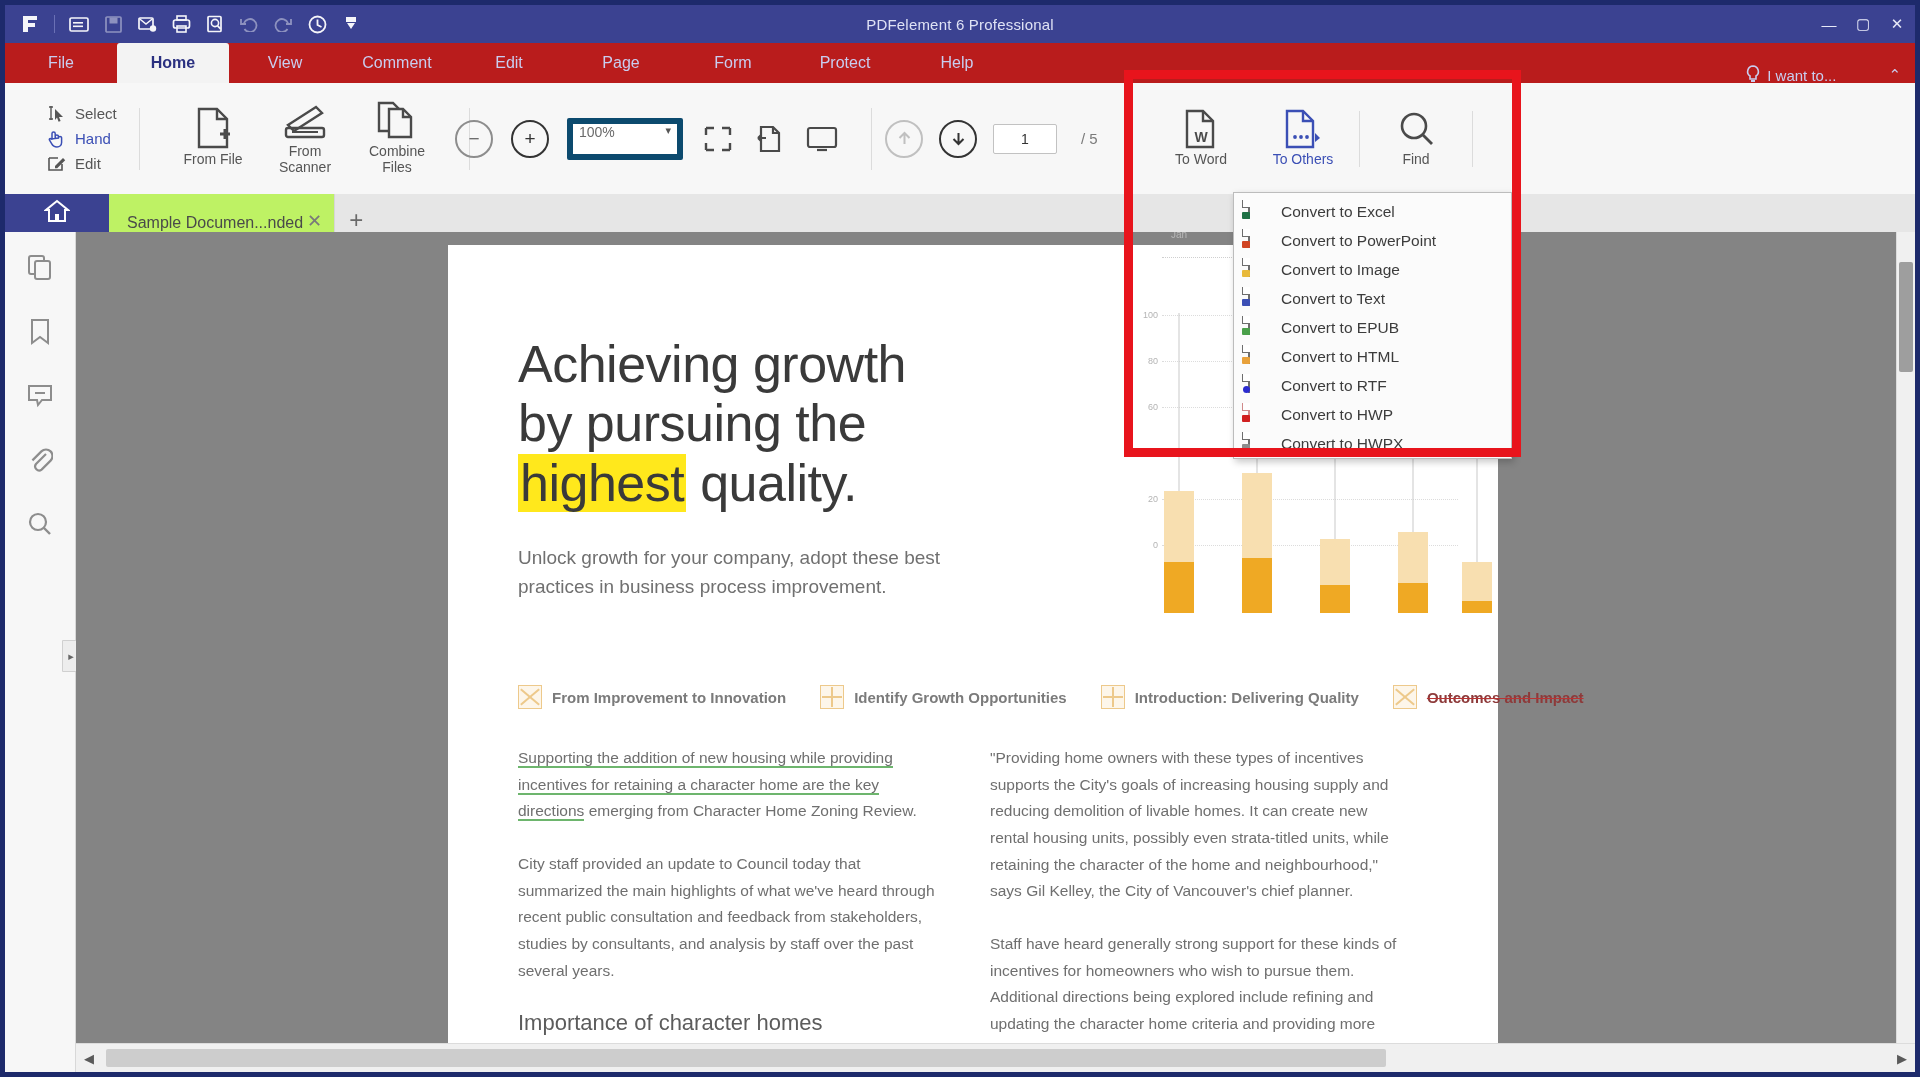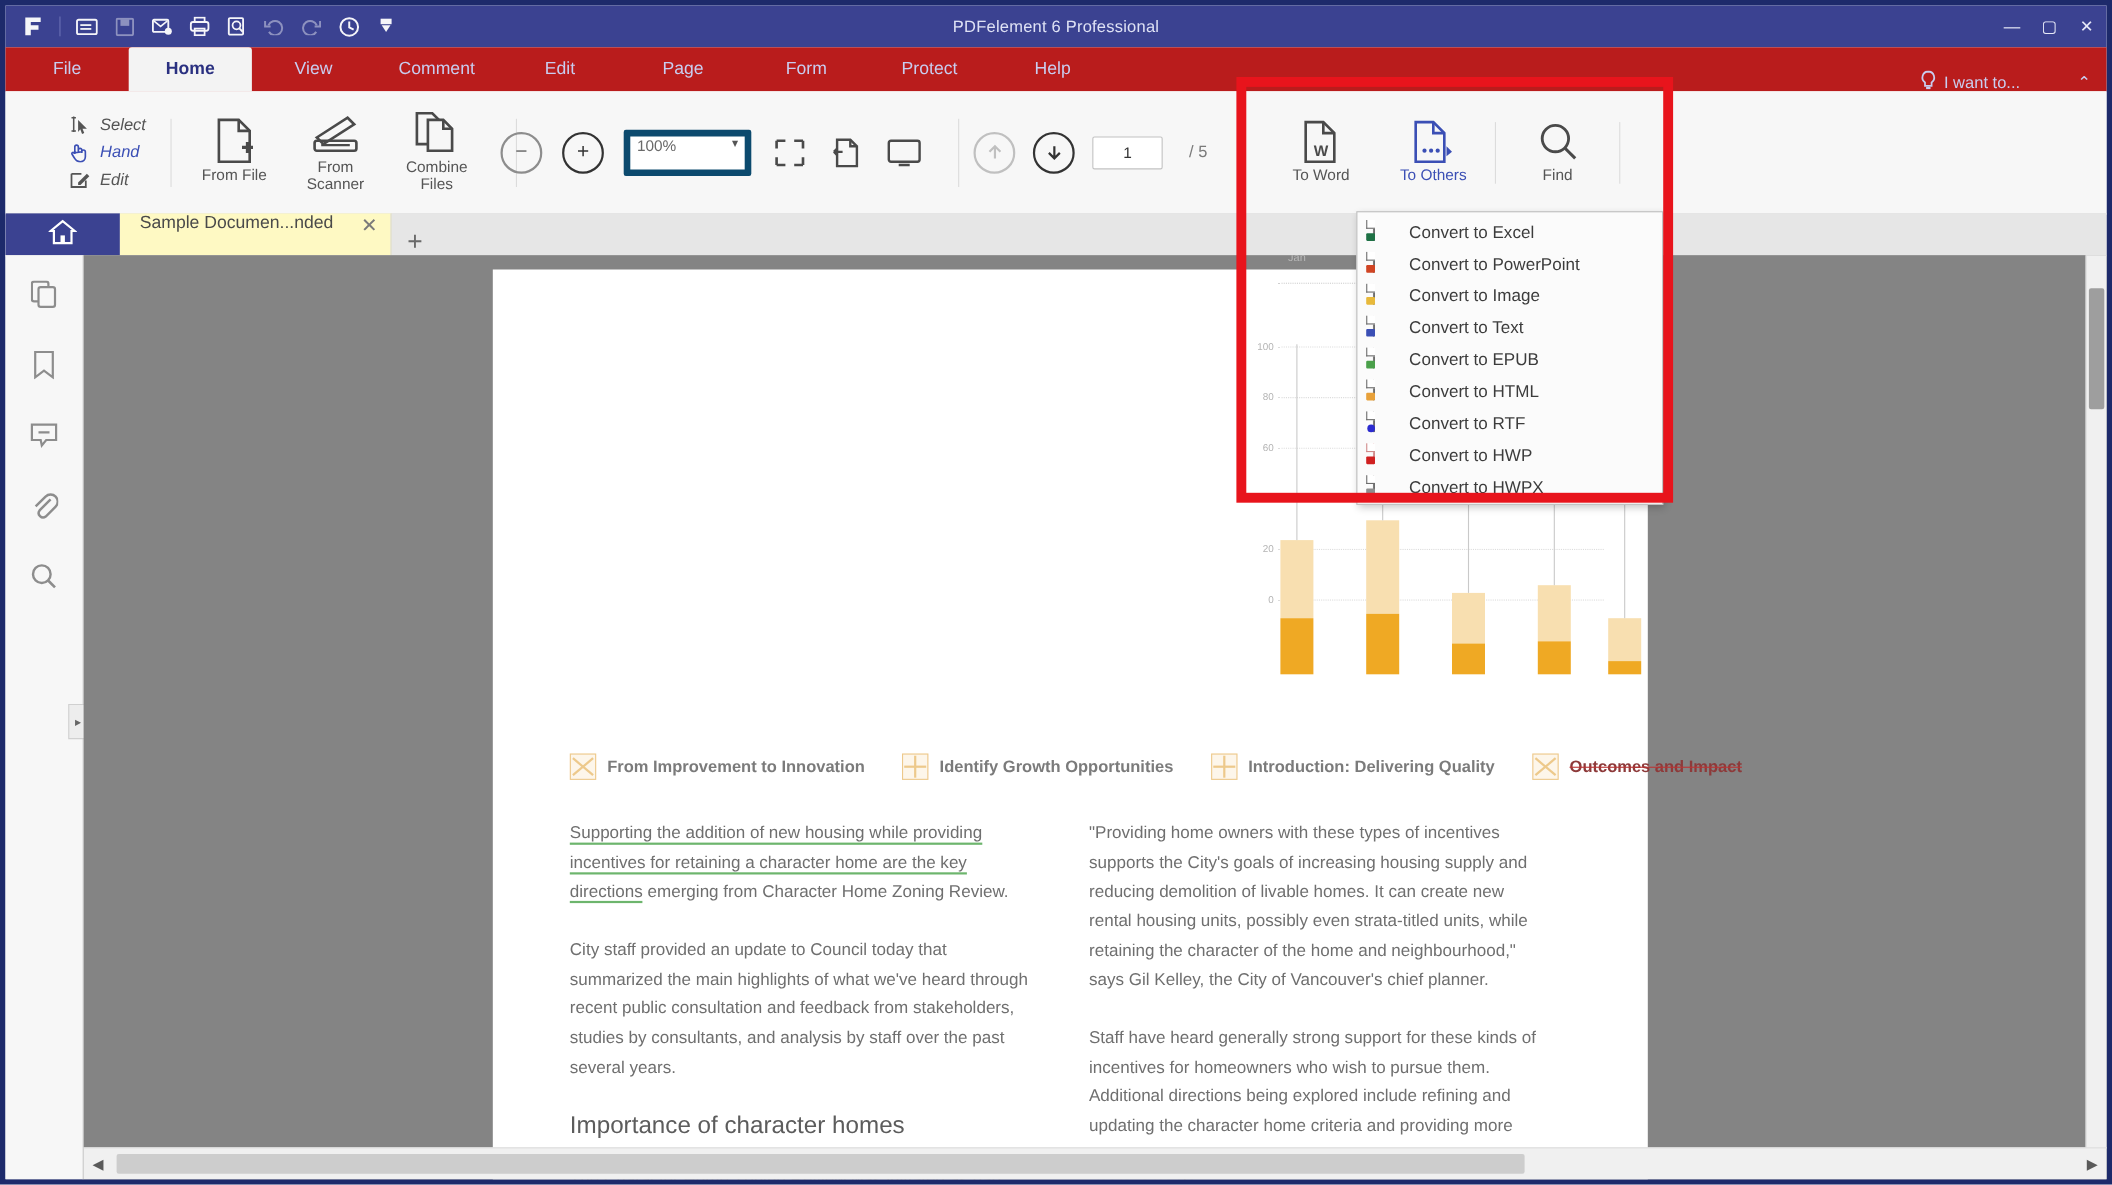--- a/index.html
+++ b/index.html
@@ -67,21 +67,21 @@
   .flat-ico{width:34px;height:32px;display:flex;align-items:center;justify-content:center;color:#4f4f4f;}
 
   .pagebox{width:62px;height:28px;border:1px solid #c2c2c2;background:#fff;
     display:flex;align-items:center;justify-content:center;font-size:14px;color:#333;border-radius:2px;}
   .pagetot{font-size:15px;color:#7a7a7a;margin-left:8px;}
 
   
   .tabbar{position:absolute;left:5px;top:194px;width:1910px;height:38px;background:#e6e6e6;
     border-bottom:1px solid #cfcfcf;display:flex;align-items:flex-end;}
   .home-tab{width:104px;height:38px;background:#3b4291;display:flex;align-items:center;justify-content:center;}
-  .doc-tab{height:38px;background:#fef9c3;display:flex;align-items:flex-start;padding:0 12px 0 18px;gap:25px;
+  .doc-tab{height:38px;background:#bef264;display:flex;align-items:flex-end;padding:0 12px 0 18px;gap:4px;
     border-right:1px solid #d6d6d6;}
   .doc-tab-label{font-size:16px;color:#4a4a4a;}
   .tab-x{font-size:18px;color:#7a7a7a;}
   .tab-plus{font-size:24px;color:#6a6a6a;padding:0 14px;line-height:1;}
 
   
   .sidepanel{position:absolute;left:5px;top:232px;width:70px;bottom:5px;background:#f7f7f7;
     border-right:1px solid #d8d8d8;display:flex;flex-direction:column;align-items:center;padding-top:18px;gap:28px;}
   .side-ico{width:36px;height:36px;display:flex;align-items:center;justify-content:center;color:#8d8d8d;}
   .panel-handle{position:absolute;left:62px;top:640px;width:16px;height:30px;
@@ -255,21 +255,21 @@
             </svg>
         </span>
         <span>I want to...</span>
       </div>
       <div class="chev-up">⌃</div>
     </div>
   </div>
 
   <div class="ribbon">
 
-    <div class="rb-group" style="left:44px;top:0;font-style:italic;">
+    <div class="rb-group" style="left:28px;top:0;">
       <div class="tool-stack">
         <div class="tool-row">
           <span class="tool-ico">
             <svg width="17" height="18" viewBox="0 0 17 18">
                 <path d="M3 1v14M1 2h4M1 14h4" stroke="#555" stroke-width="1.4" fill="none"></path>
                 <path d="M7 4l8 8h-4l1.6 4-2 .8L9 12.6 7 15z" fill="#555"></path>
               </svg>
           </span>
           <span>Select</span>
         </div>
@@ -458,20 +458,28 @@
           <circle cx="10" cy="10" r="8" fill="none" stroke="#8d8d8d" stroke-width="2.2"></circle>
           <path d="M16 16l6 6" stroke="#8d8d8d" stroke-width="2.4"></path>
         </svg>
     </div>
   </div>
   <div class="panel-handle">▸</div>
 
   <div class="docarea">
     <div class="page">
 
+      <div class="doc-pad">
+        <h1 class="doc-h1">
+          <span>Achieving growth</span><br>
+          <span>by pursuing the</span><br>
+          <span class="hl">highest</span><span> quality.</span>
+        </h1>
+        <div class="doc-sub">Unlock growth for your company, adopt these best practices in business process improvement.</div>
+      </div>
 
       <div class="chartbox">
         <div class="chart-grid">
           <div class="gline" style="top:0px;"></div>
           <div class="gline" style="top:46px;"></div>
           <div class="gline" style="top:92px;"></div>
           <div class="gline" style="top:138px;"></div>
           <div class="gline" style="top:184px;"></div>
           <div class="gline" style="top:230px;"></div>
 

